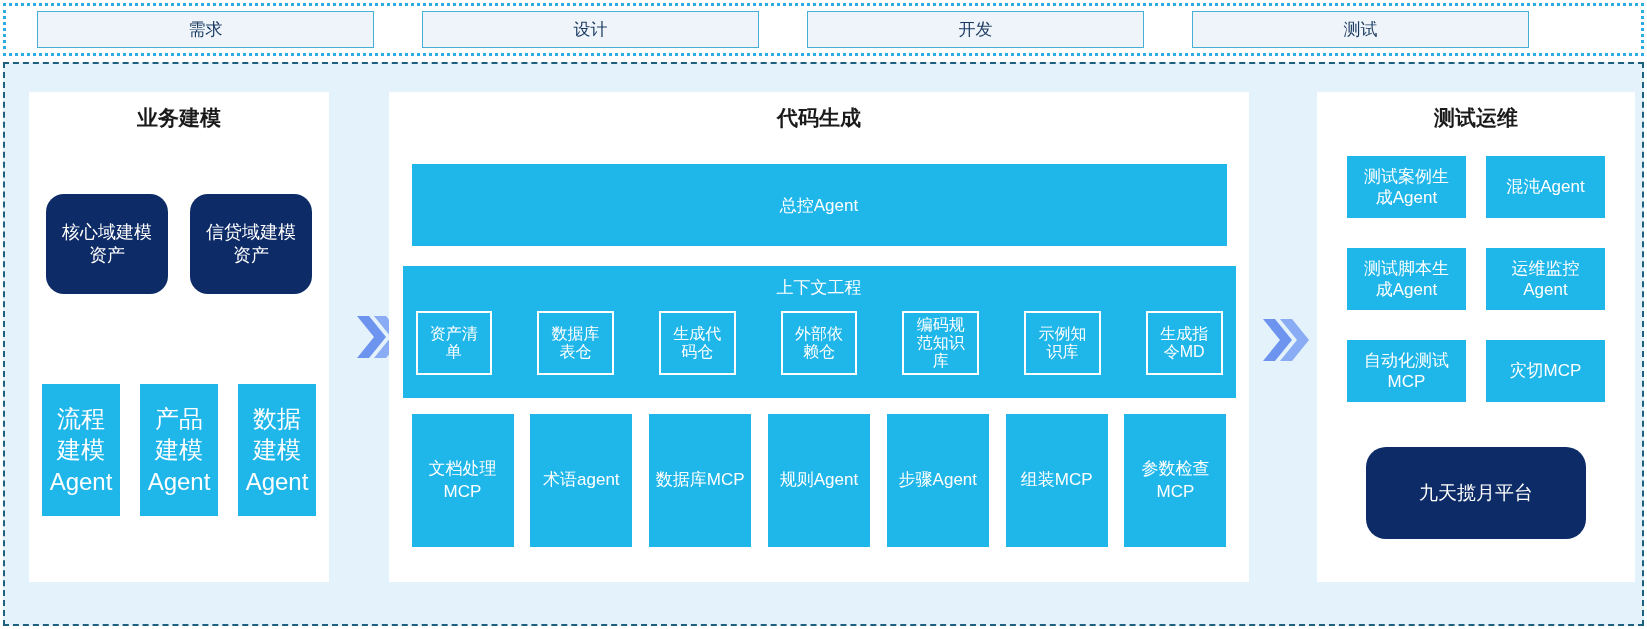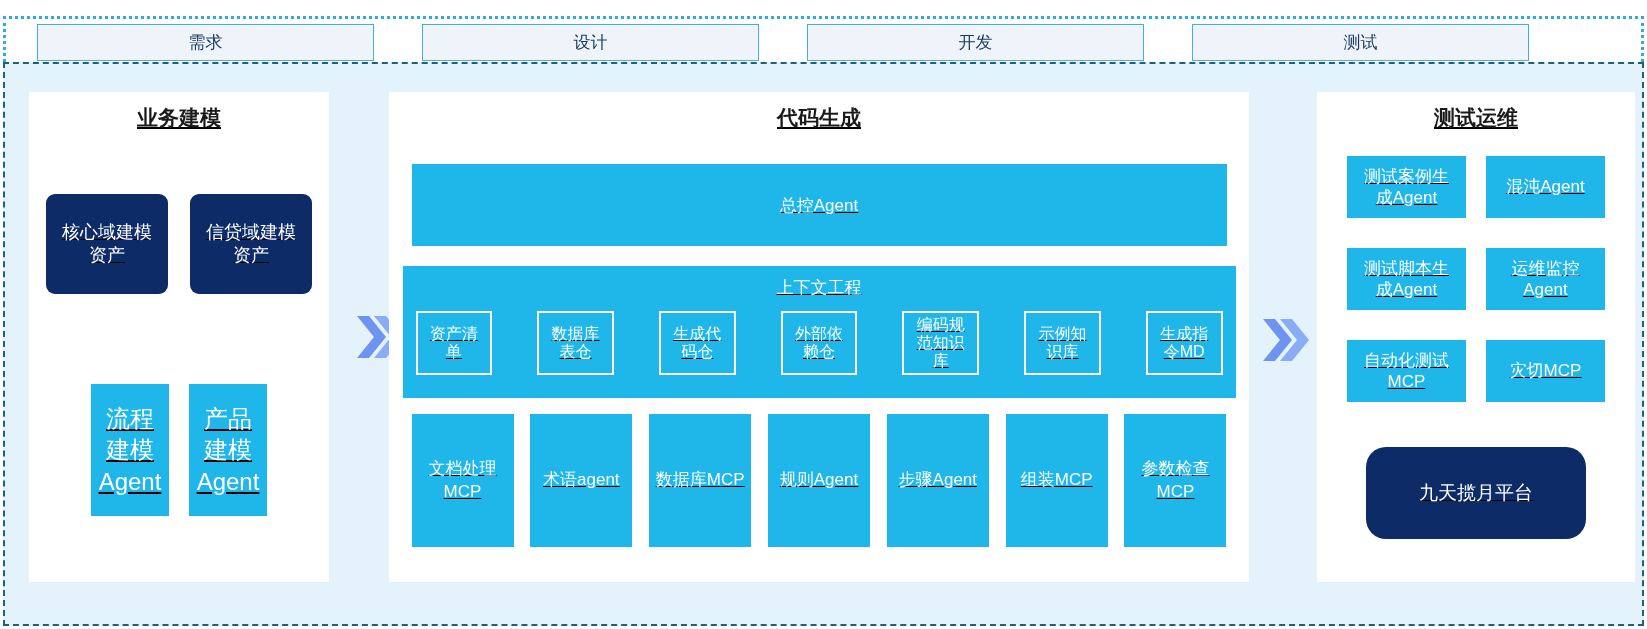--- a/index.html
+++ b/index.html
@@ -1,39 +1,39 @@
 <!DOCTYPE html>
 <html><head>
 <meta charset="utf-8">
 <style>
   html,body{margin:0;padding:0;background:#fff;}
   .canvas{position:relative;width:1647px;height:629px;background:#ffffff;
           font-family:"Liberation Sans",sans-serif;overflow:hidden;}
 
   
-  .top-strip{position:absolute;left:3px;top:16px;width:1641px;height:53px;
+  .top-strip{position:absolute;left:3px;top:3px;width:1641px;height:53px;
              box-sizing:border-box;border:3px dotted #2BACE2;background:#ffffff;
              display:flex;align-items:center;gap:48px;padding:0 31px;}
   .stage{width:337px;height:37px;box-sizing:border-box;background:#EEF4F9;
          border:1px solid #47AFD6;display:flex;align-items:center;justify-content:center;
          font-size:17px;color:#17375E;}
 
   
   .main{position:absolute;left:3px;top:62px;width:1641px;height:564px;box-sizing:border-box;
         background:#E4F2FB;border:2px dashed #1E6080;}
 
-  .panel{position:absolute;top:28px;height:490px;background:#ffffff;text-decoration:underline;}
+  .panel{position:absolute;top:28px;height:490px;background:#ffffff;}
   .panel h2{margin:12px 0 0;text-align:center;font-size:21px;font-weight:bold;color:#1a1a1a;}
   .panel-left{left:24px;width:300px;}
   .panel-mid{left:384px;width:860px;}
   .panel-right{left:1312px;width:318px;}
 
   
   .asset-row{display:flex;justify-content:center;gap:22px;margin-top:62px;}
-  .asset-box{width:122px;height:100px;box-sizing:border-box;padding:0 8px;border-radius:9px;
+  .asset-box{width:122px;height:100px;box-sizing:border-box;padding:0 8px;border-radius:18px;
              background:#0D2B66;color:#fff;font-size:18px;line-height:1.3;
              display:flex;align-items:center;justify-content:center;text-align:center;}
   .agent-row{display:flex;justify-content:center;gap:20px;margin-top:90px;}
   .agent-box{width:78px;height:132px;box-sizing:border-box;padding:0 12px;background:#1FB6EA;
              color:#fff;font-size:24px;line-height:1.3;
              display:flex;align-items:center;justify-content:center;text-align:center;}
 
   
   .master-bar{width:815px;height:82px;margin:32px auto 0;background:#1FB6EA;color:#fff;
               font-size:17px;display:flex;align-items:center;justify-content:center;}
@@ -79,20 +79,21 @@
 
     <section class="panel panel-left">
       <h2>业务建模</h2>
       <div class="asset-row">
         <div class="asset-box">核心域建模资产</div>
         <div class="asset-box">信贷域建模资产</div>
       </div>
       <div class="agent-row">
         <div class="agent-box">流程建模Agent</div>
         <div class="agent-box">产品建模Agent</div>
+        <div class="agent-box">数据建模Agent</div>
       </div>
     </section>
 
     <div class="chevron chevron-1">
       <svg width="46" height="42" viewBox="0 0 46 42">
         <path d="M0 0 h12 l17 21 -17 21 h-12 l17 -21 z" fill="#6D94EF"></path>
         <path d="M17 0 h12 l17 21 -17 21 h-12 l17 -21 z" fill="#8AACF4"></path>
       </svg>
     </div>
 

